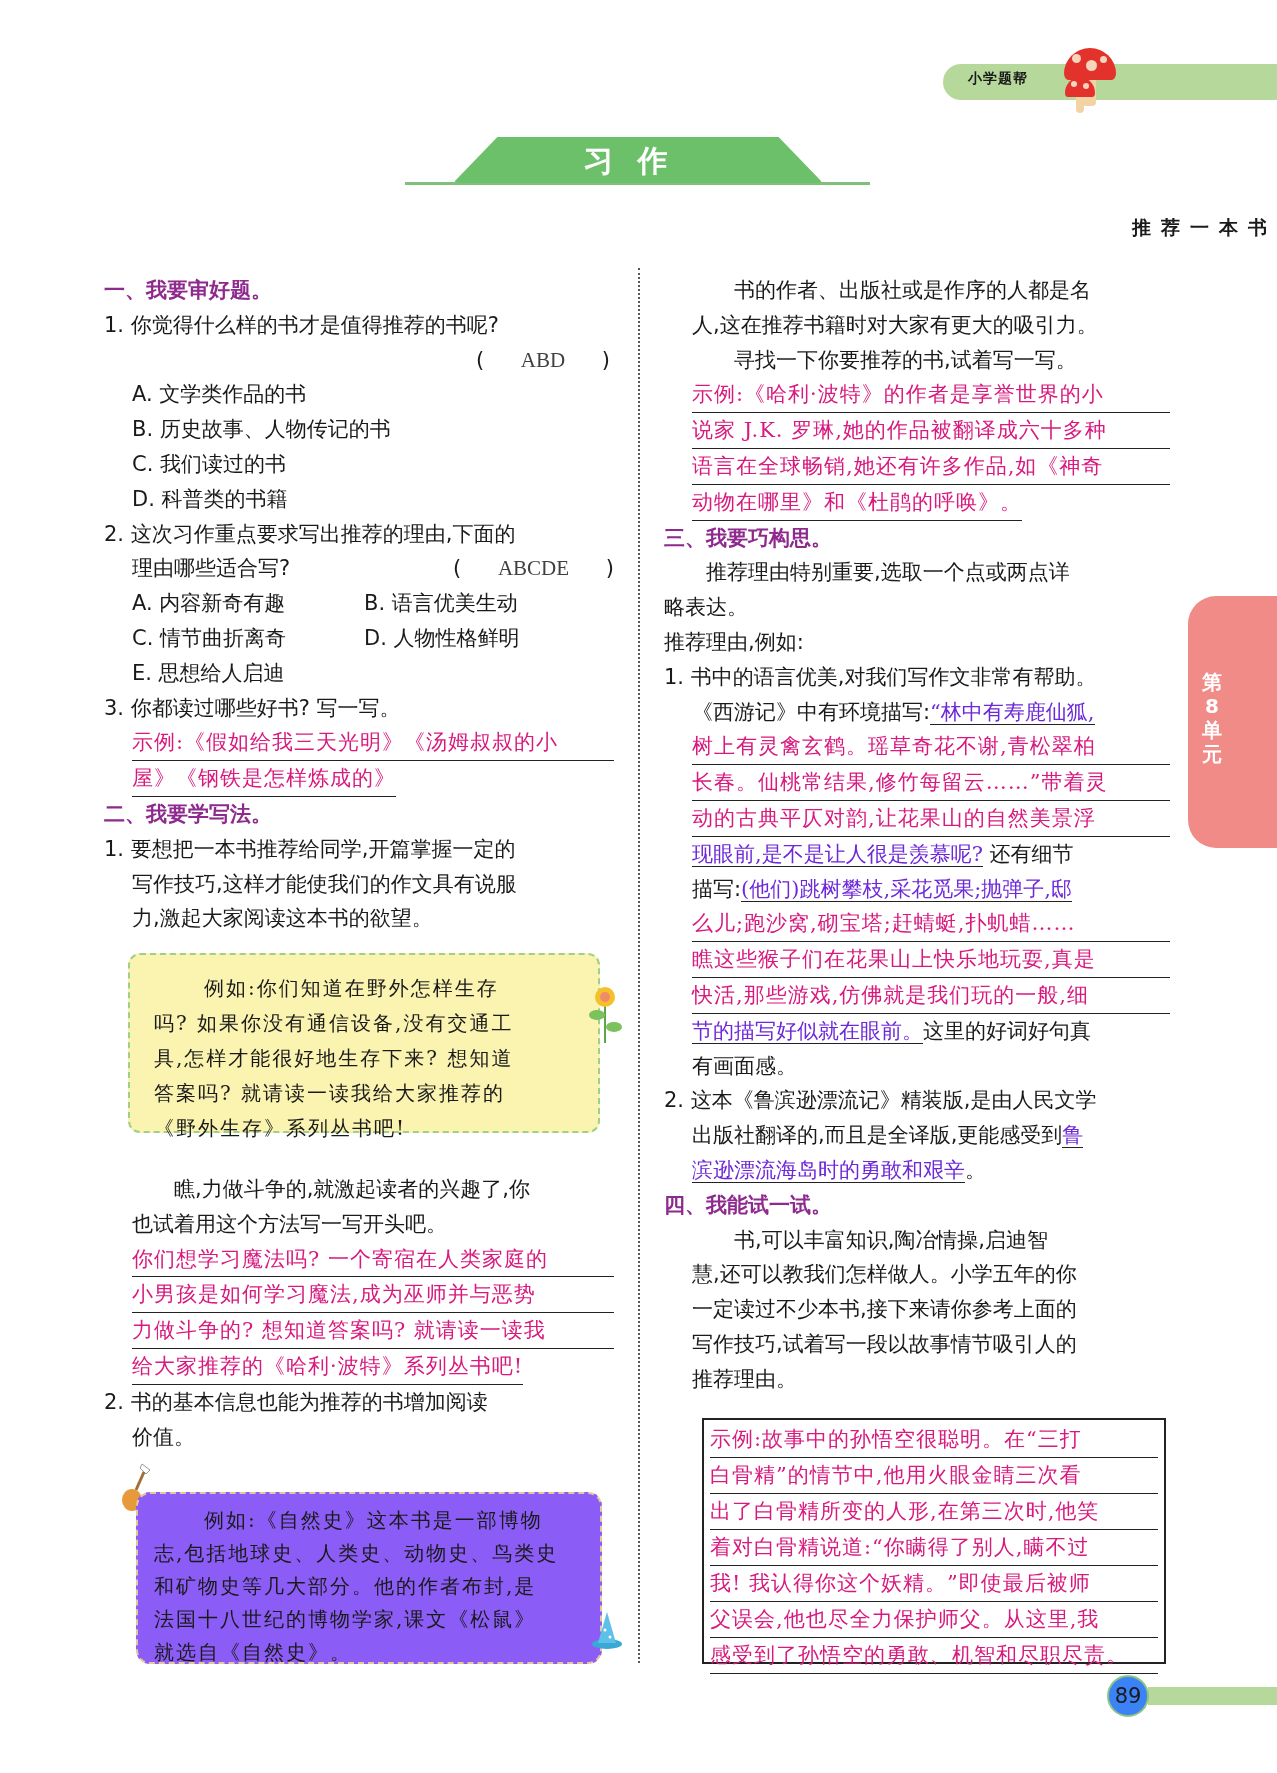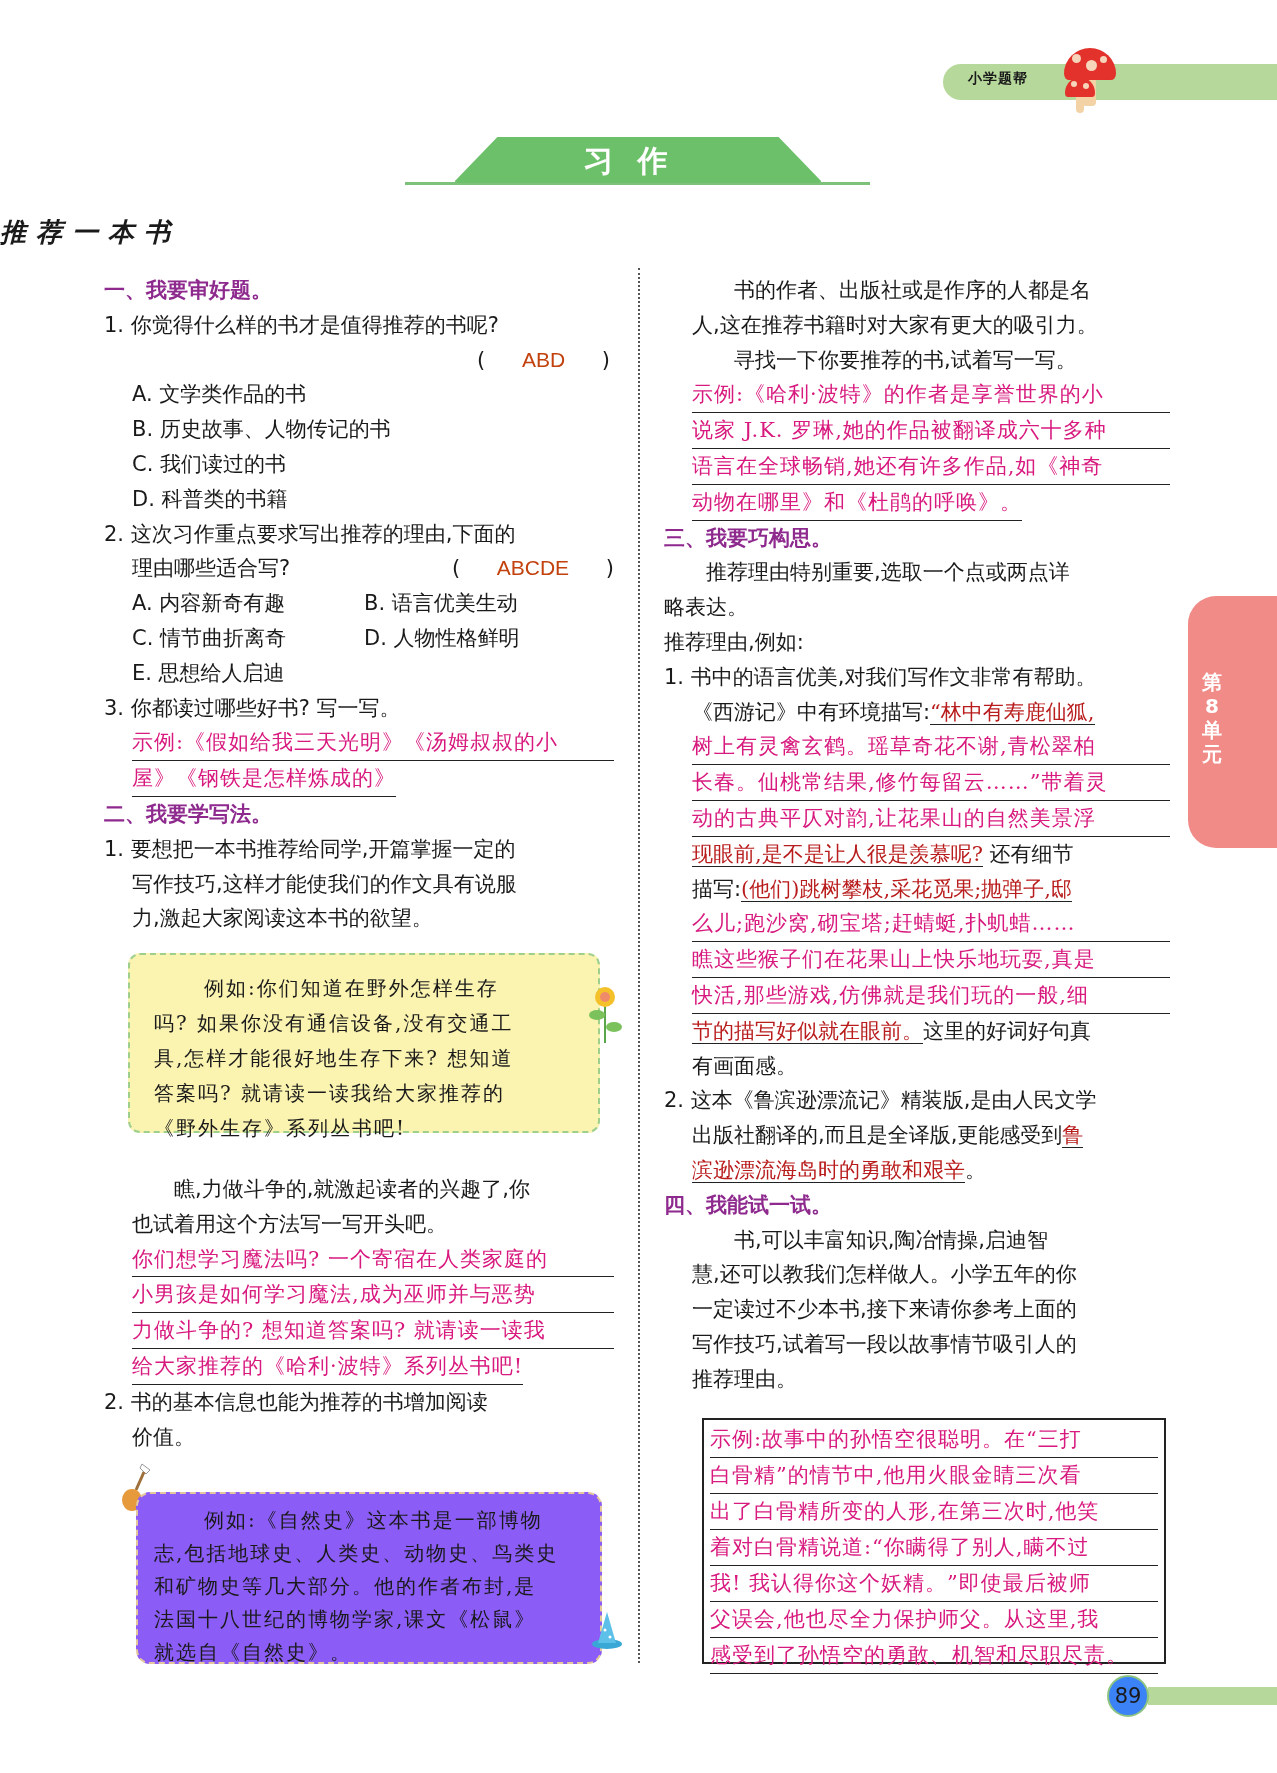--- a/index.html
+++ b/index.html
@@ -11,34 +11,34 @@
   .mushroom { position: absolute; }
   .mush-cap { position: absolute; background: #e2322b; border-radius: 50% 50% 10% 10% / 80% 80% 20% 20%; }
   .mush-stem { position: absolute; background: #f3d2a6; border-radius: 4px; }
   .mush-dot { position: absolute; background: #f6d5bb; border-radius: 50%; }
 
   .section-banner { position: absolute; left: 405px; top: 135px; width: 465px; height: 50px; }
   .banner-line { position: absolute; left: 0; top: 47px; width: 465px; height: 3px; background: #7ec17a; }
   .banner-shape { position: absolute; left: 48px; top: 2px; width: 370px; height: 46px; background: #6dc06a; clip-path: polygon(12% 0, 88% 0, 100% 100%, 0 100%); border-radius: 6px; }
   .banner-text { position: absolute; left: 0; width: 465px; top: 6px; text-align: center; font-size: 30px; font-weight: bold; color: #ffffff; letter-spacing: 24px; }
 
-  .page-title { position: absolute; left: 0; width: 1277px; top: 215px; text-align: left; font-family: "DejaVu Serif", serif; font-size: 26px; font-weight: bold; letter-spacing: 10px; font-style: italic; }
+  .page-title { position: absolute; left: 0; width: 1277px; top: 215px; text-align: right; font-family: "DejaVu Serif", serif; font-size: 19px; font-weight: bold; letter-spacing: 10px; }
 
   .col { position: absolute; font-size: 21px; line-height: 34.8px; }
   .col-left { left: 104px; top: 273px; width: 510px; }
   .col-right { left: 664px; top: 273px; width: 506px; }
   .divider { position: absolute; left: 638px; top: 268px; width: 0; height: 1395px; border-left: 2px dotted #555; }
 
   .heading { color: #8e2a8e; font-weight: bold; font-size: 21px; }
   .q { padding-left: 28px; text-indent: -28px; }
   .indent { padding-left: 28px; }
   .opt { padding-left: 28px; }
   .ans-line { text-align: right; padding-right: 4px; }
-  .ans { color: #c2410c; font-family: Liberation Sans, sans-serif; padding: 0 30px; }
-  .red { color: #b91c1c; font-family: "DejaVu Serif", serif; }
+  .ans { color: #404040; font-family: Liberation Serif, serif; padding: 0 30px; }
+  .red { color: #6d28d9; font-family: "DejaVu Serif", serif; }
   .ul { border-bottom: 1.5px solid #222; }
   .underlined-block { padding-left: 28px; }
   .underlined-block .row { border-bottom: 1.5px solid #222; color: #d8197e; font-family: "DejaVu Serif", serif; letter-spacing: 1px; white-space: nowrap; }
   .underlined-block .row.short { display: inline-block; }
   .two-opts { display: flex; padding-left: 28px; }
   .two-opts span { width: 232px; }
   .para-indent { text-indent: 42px; }
   .mixed-row { white-space: nowrap; }
 
   .note-yellow { position: absolute; left: 128px; top: 953px; width: 472px; height: 180px; background: #fbf3b0; border: 2px dashed #9fcf8d; border-radius: 12px; padding: 16px 24px 0 24px; font-family: "DejaVu Serif", serif; font-size: 20px; line-height: 35px; letter-spacing: 2px; }

